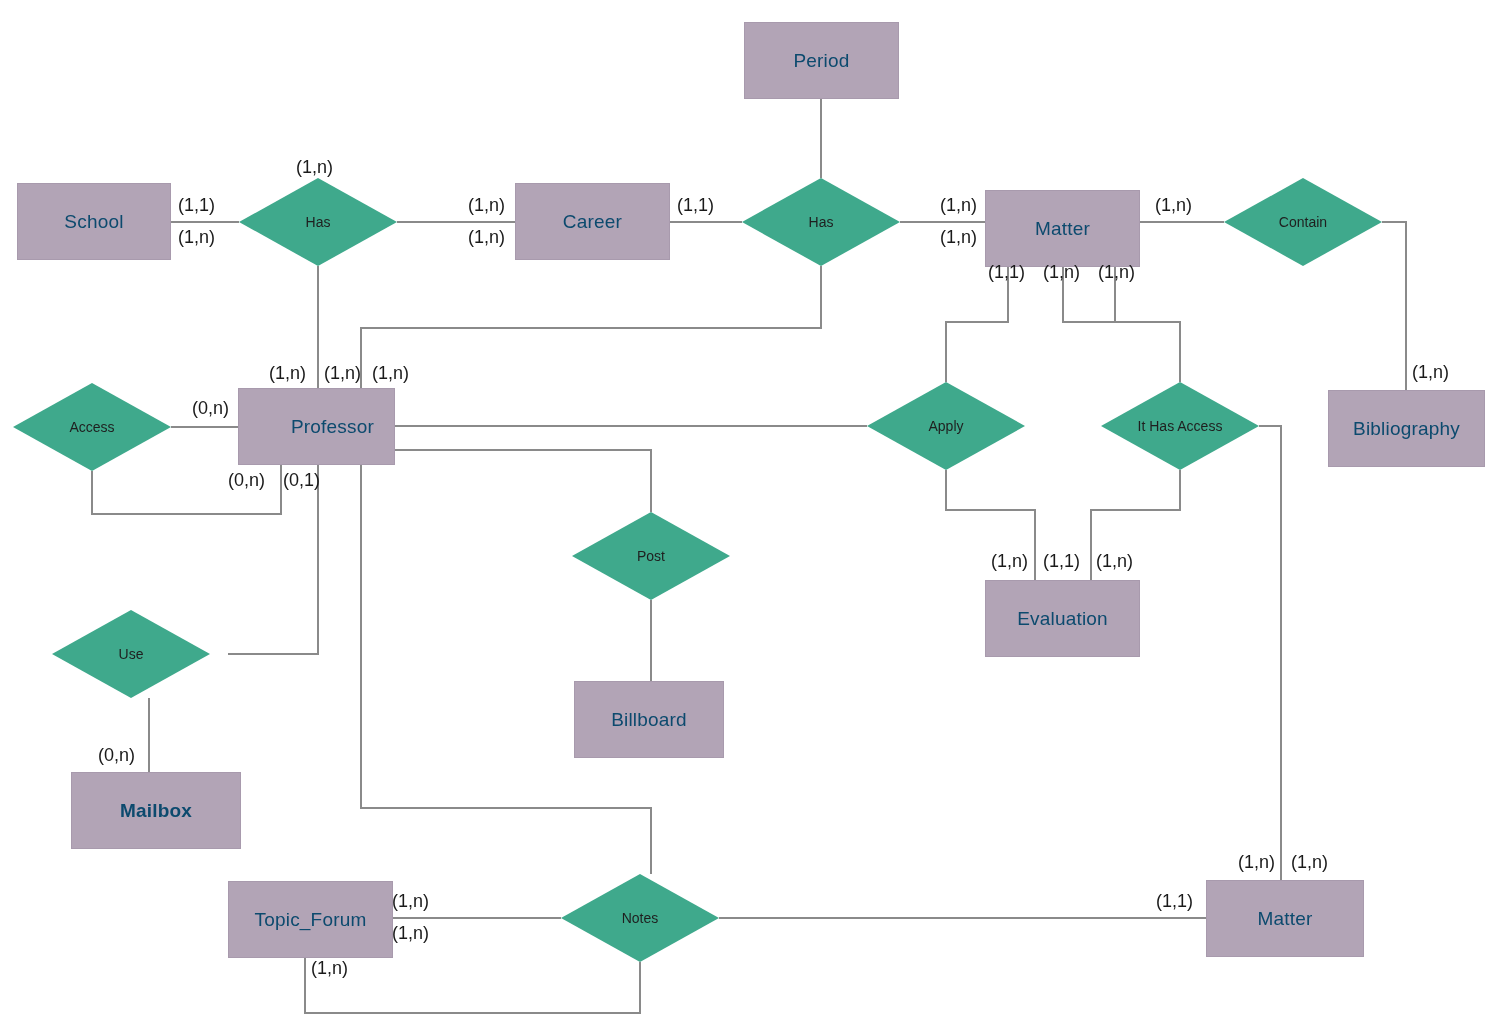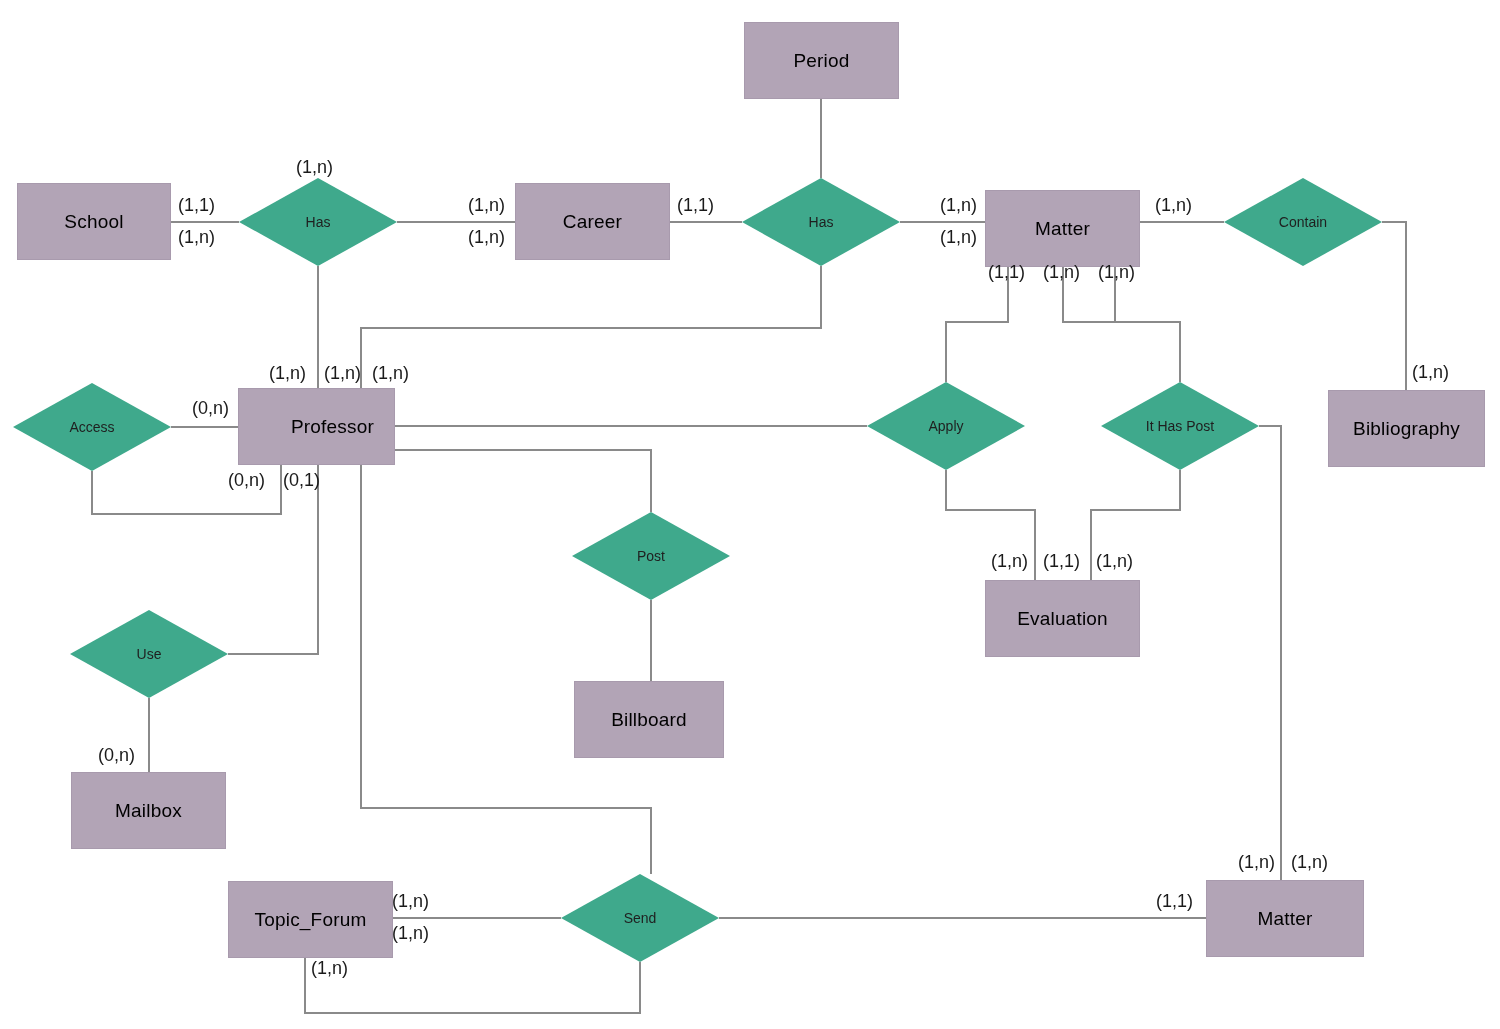--- a/index.html
+++ b/index.html
@@ -26,21 +26,21 @@
     height: 1029px;
   }
   .entity {
     position: absolute;
     background: #b2a4b6;
     border: 1px solid #a89aad;
     box-sizing: border-box;
     display: flex;
     align-items: center;
     justify-content: center;
-    color: #000000;
+    color: #0c4a6e;
     font-size: 19px;
     font-family: "Liberation Sans", sans-serif;
     letter-spacing: 0.2px;
     z-index: 5;
   }
   .rel {
     position: absolute;
     z-index: 6;
   }
   .rel .diamond-shape {
@@ -132,39 +132,39 @@
     <div class="rel" style="left: 13px; top: 383px; width: 158px; height: 88px;">
       <svg class="diamond-shape" viewBox="0 0 158 88">
         <polygon points="79,0 158,44 79,88 0,44" fill="#3fa98c"></polygon>
       </svg>
       <div class="rel-label">Access</div>
     </div>
     <div class="rel" style="left: 1101px; top: 382px; width: 158px; height: 88px;">
       <svg class="diamond-shape" viewBox="0 0 158 88">
         <polygon points="79,0 158,44 79,88 0,44" fill="#3fa98c"></polygon>
       </svg>
-      <div class="rel-label">It Has Post</div>
+      <div class="rel-label">It Has Access</div>
     </div>
     <div class="rel" style="left: 572px; top: 512px; width: 158px; height: 88px;">
       <svg class="diamond-shape" viewBox="0 0 158 88">
         <polygon points="79,0 158,44 79,88 0,44" fill="#3fa98c"></polygon>
       </svg>
       <div class="rel-label">Post</div>
     </div>
-    <div class="rel" style="left: 70px; top: 610px; width: 158px; height: 88px;">
+    <div class="rel" style="left: 52px; top: 610px; width: 158px; height: 88px;">
       <svg class="diamond-shape" viewBox="0 0 158 88">
         <polygon points="79,0 158,44 79,88 0,44" fill="#3fa98c"></polygon>
       </svg>
       <div class="rel-label">Use</div>
     </div>
     <div class="rel" style="left: 561px; top: 874px; width: 158px; height: 88px;">
       <svg class="diamond-shape" viewBox="0 0 158 88">
         <polygon points="79,0 158,44 79,88 0,44" fill="#3fa98c"></polygon>
       </svg>
-      <div class="rel-label">Send</div>
+      <div class="rel-label">Notes</div>
     </div>
     <div class="entity" style="left: 744px; top: 22px; width: 155px; height: 77px;">
       <span>Period</span>
     </div>
     <div class="entity" style="left: 17px; top: 183px; width: 154px; height: 77px;">
       <span>School</span>
     </div>
     <div class="entity" style="left: 515px; top: 183px; width: 155px; height: 77px;">
       <span>Career</span>
     </div>
@@ -176,21 +176,21 @@
     </div>
     <div class="entity" style="left: 1328px; top: 390px; width: 157px; height: 77px;">
       <span>Bibliography</span>
     </div>
     <div class="entity" style="left: 985px; top: 580px; width: 155px; height: 77px;">
       <span>Evaluation</span>
     </div>
     <div class="entity" style="left: 574px; top: 681px; width: 150px; height: 77px;">
       <span>Billboard</span>
     </div>
-    <div class="entity" style="left: 71px; top: 772px; width: 155px; height: 77px;">
+    <div class="entity" style="left: 71px; top: 772px; width: 170px; height: 77px; font-weight: bold;">
       <span>Mailbox</span>
     </div>
     <div class="entity" style="left: 228px; top: 881px; width: 165px; height: 77px;">
       <span>Topic_Forum</span>
     </div>
     <div class="entity" style="left: 1206px; top: 880px; width: 158px; height: 77px;">
       <span>Matter</span>
     </div>
     <div class="card" style="left: 178px; top: 195px;">(1,1)</div>
     <div class="card" style="left: 178px; top: 227px;">(1,n)</div>

